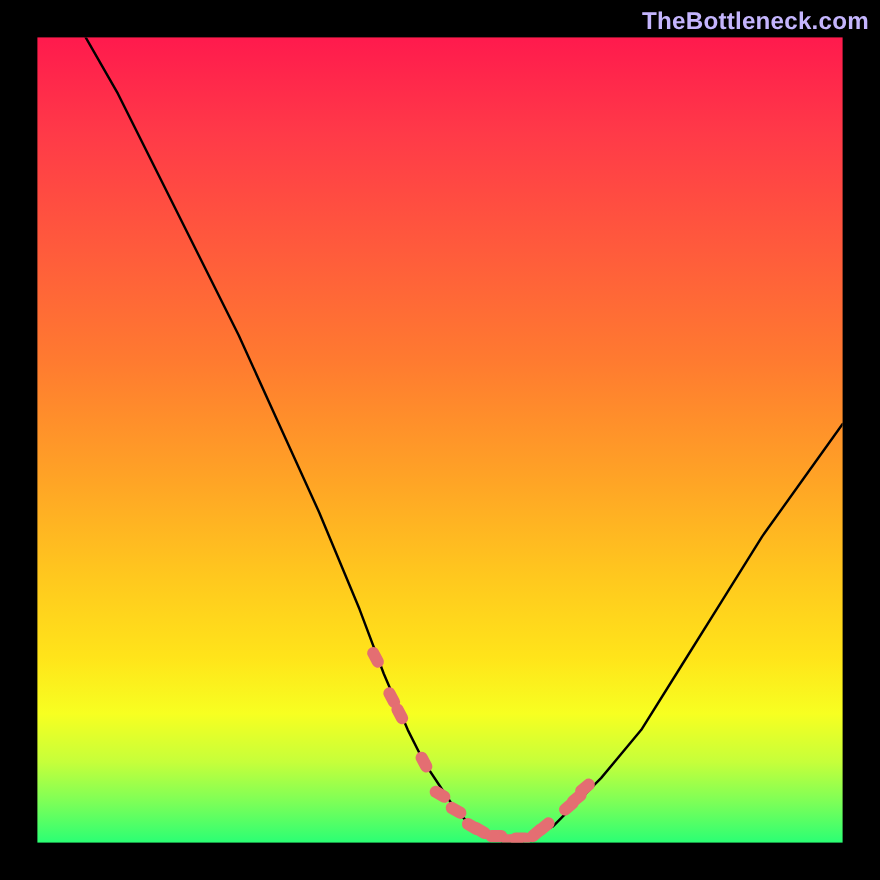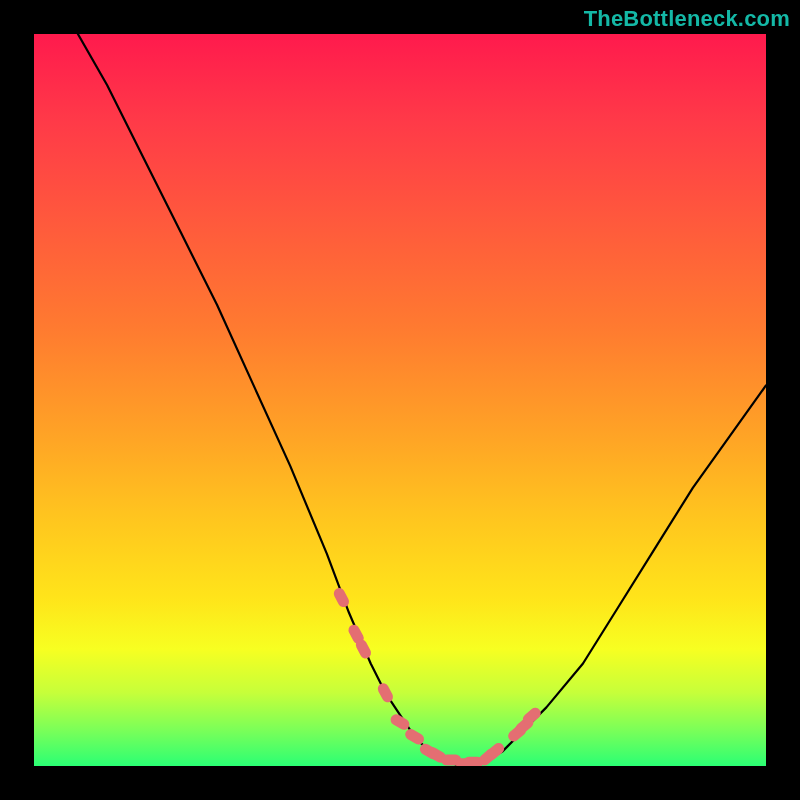--- a/index.html
+++ b/index.html
@@ -45,21 +45,21 @@
     top: 0;
     width: 732px;
     height: 732px;
   }
   .watermark {
     position: absolute;
     top: 6px;
     right: 10px;
     font-size: 22px;
     font-weight: 600;
-    color: #14b8a6;
+    color: #c4b5fd;
     letter-spacing: 0.2px;
     user-select: none;
   }
 </style>
 </head>
 <body>
 
 <div class="stage">
 
   <div class="watermark">TheBottleneck.com</div>

